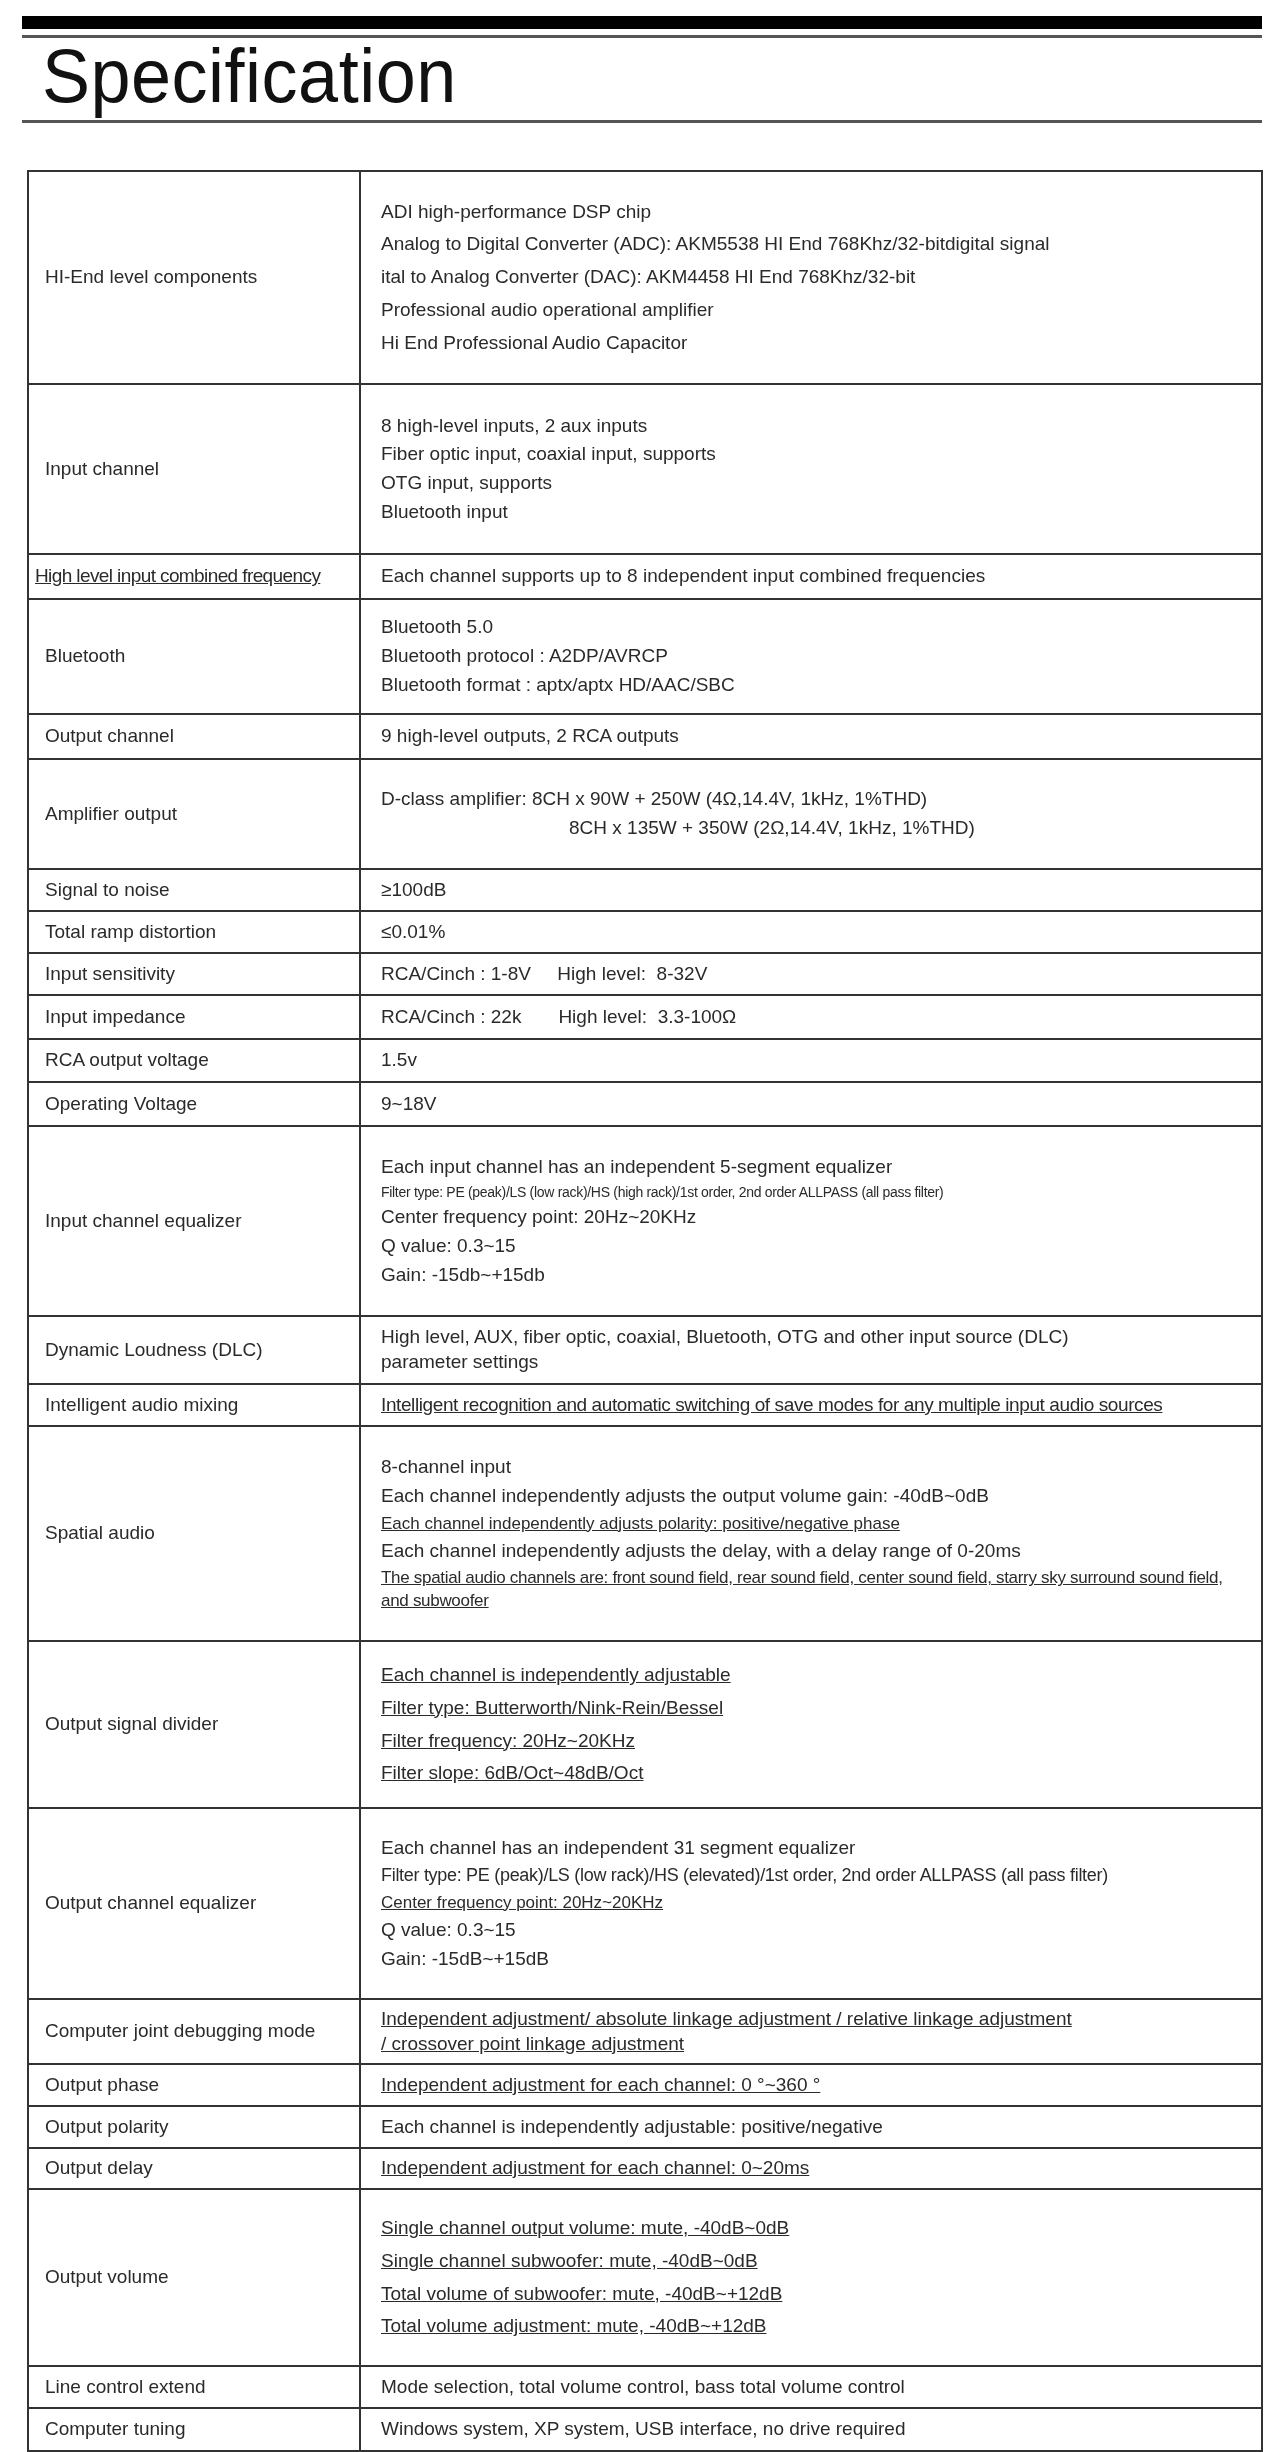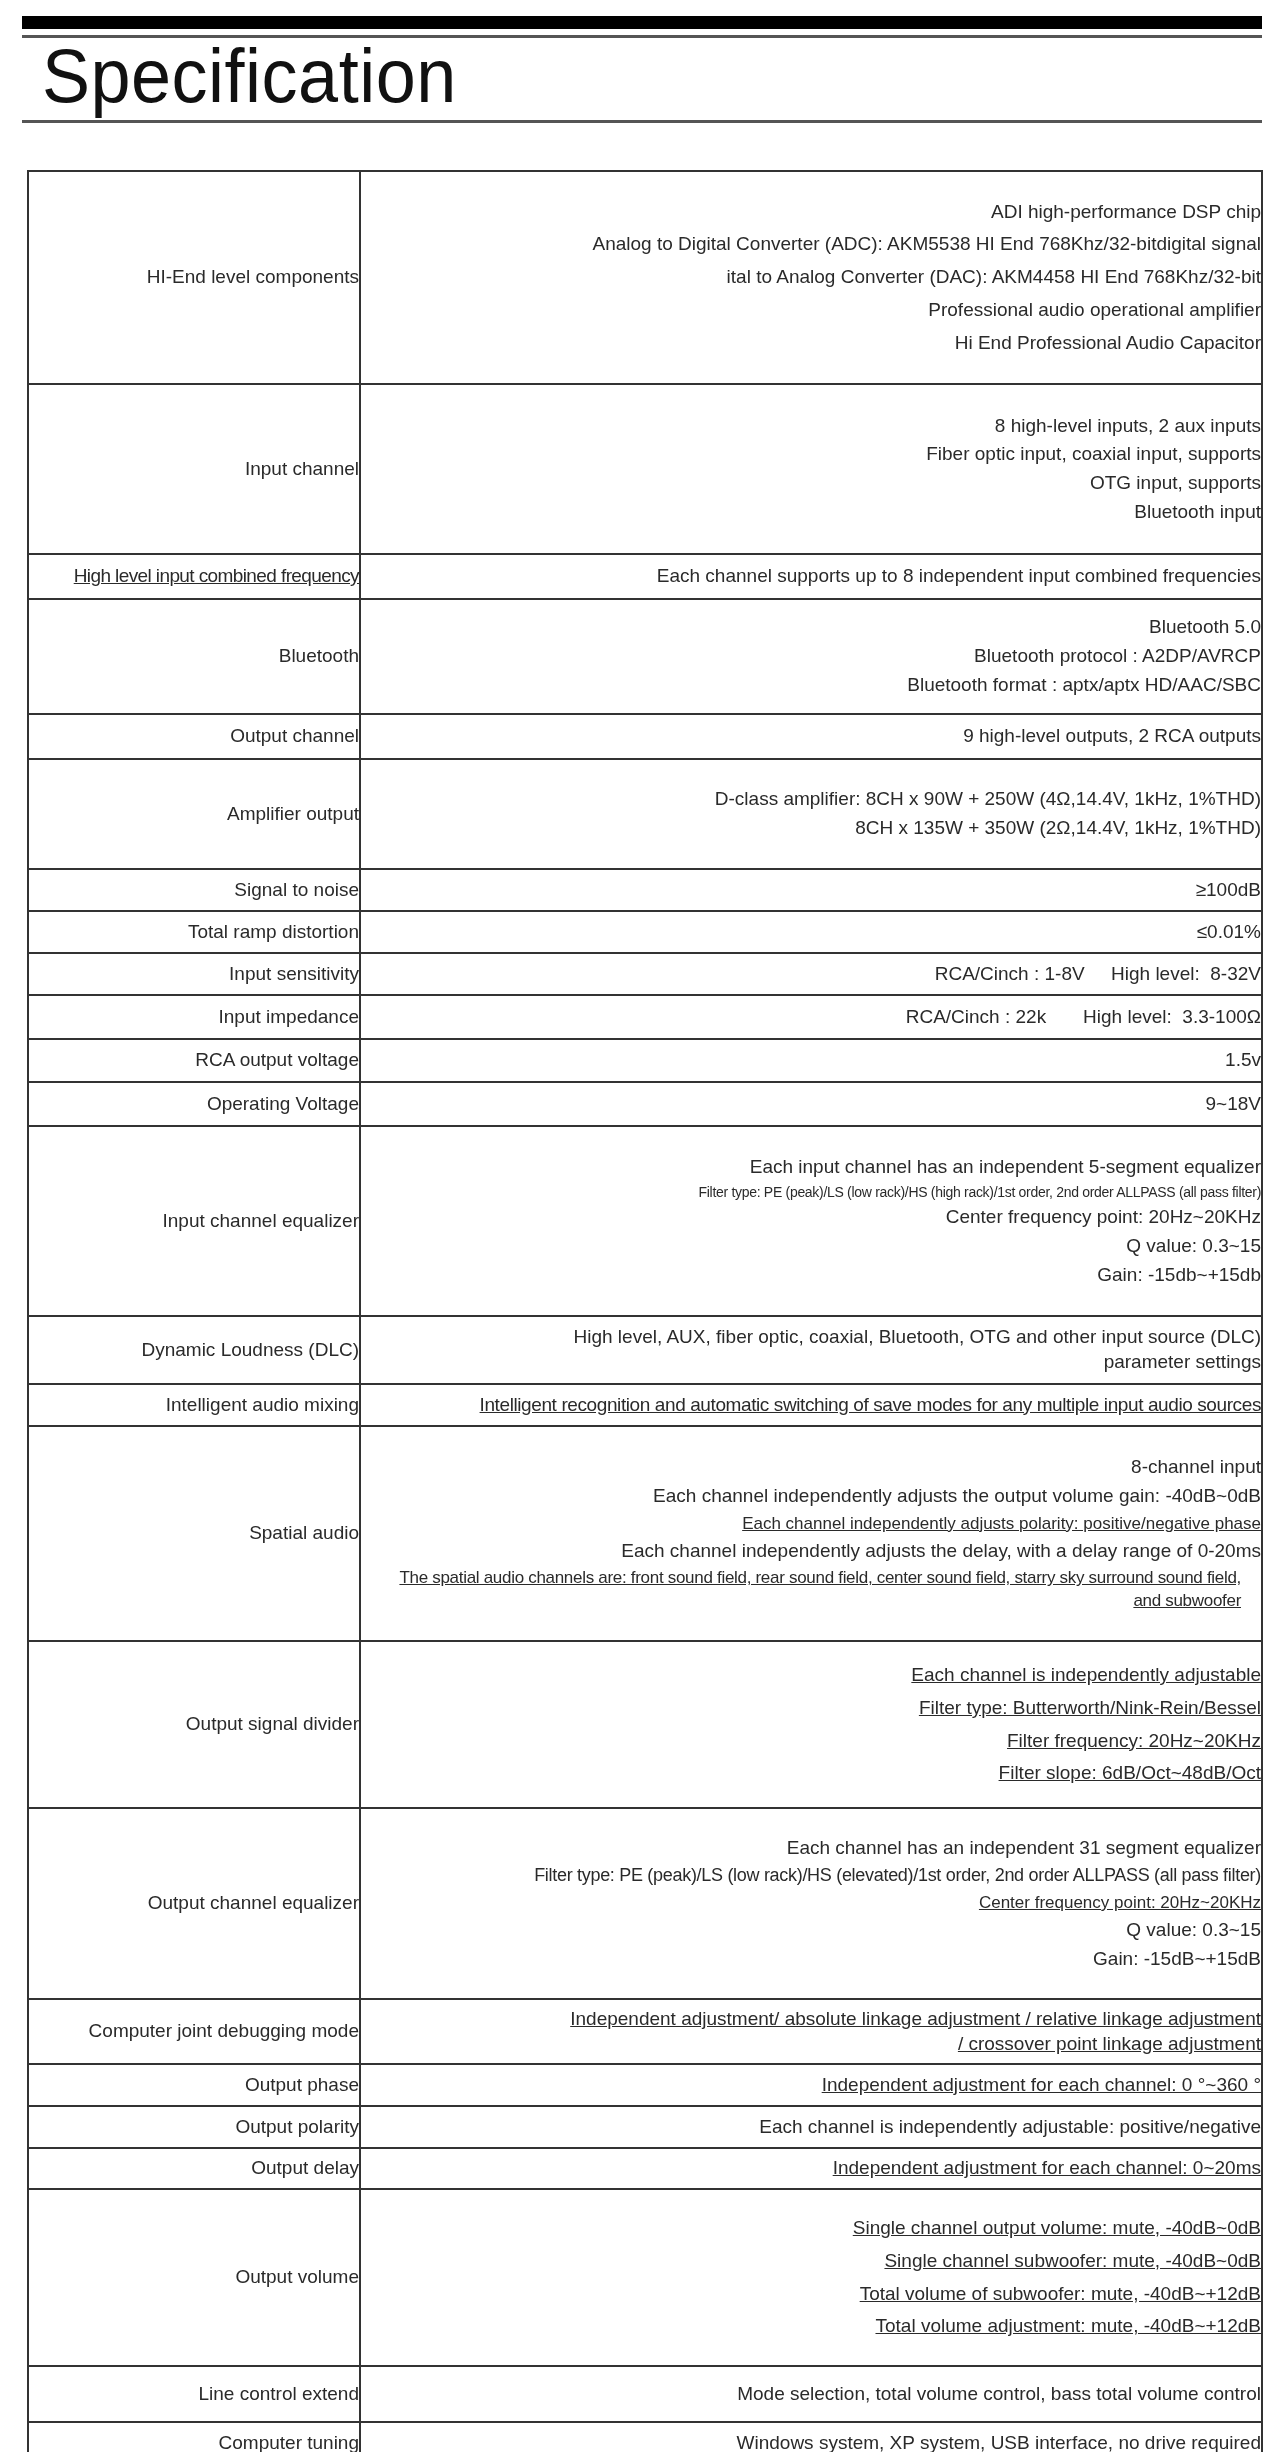--- a/index.html
+++ b/index.html
@@ -6,21 +6,21 @@
   body { width: 1280px; height: 2452px; position: relative; overflow: hidden;
          font-family: "Liberation Sans", sans-serif; color: #222; }
   .bar-thick { position: absolute; left: 22px; top: 16px; width: 1240px; height: 13px; background: #000; }
   .bar-thin  { position: absolute; left: 22px; top: 35px; width: 1240px; height: 3px; background: #555; }
   .title { position: absolute; left: 42px; top: 40px; font-size: 72px; font-weight: 400;
            color: #111; letter-spacing: 0.5px; line-height: 1; transform: scaleY(1.05); }
   .title-rule { position: absolute; left: 22px; top: 120px; width: 1240px; height: 3px; background: #555; }
   table.spec { position: absolute; left: 27px; top: 170px; width: 1236px; border-collapse: collapse;
                table-layout: fixed; }
   table.spec td { border: 2px solid #333; padding: 0 0 0 16px; vertical-align: middle;
-                  font-size: 19px; line-height: 1.3; color: #2a2a2a; text-align: right; }
+                  font-size: 19px; line-height: 1.3; color: #2a2a2a; }
   table.spec td.label { width: 314px; font-size: 19px; }
   table.spec td.value { padding-left: 20px; }
   .line { display: block; }
   .gap-big .line { margin: 8px 0; }
   .gap-med .line { margin: 4px 0; }
   .small { font-size: 17px; text-decoration: underline; }
   .indent { padding-left: 188px; }
 </style>
 </head>
 <body>
@@ -210,21 +210,21 @@
     <tr style="height:177px">
       <td class="label">Output volume</td>
       <td class="value gap-big small">
         <span class="line">Single channel output volume: mute, -40dB~0dB</span>
         <span class="line">Single channel subwoofer: mute, -40dB~0dB</span>
         <span class="line">Total volume of subwoofer: mute, -40dB~+12dB</span>
         <span class="line">Total volume adjustment: mute, -40dB~+12dB</span>
       </td>
     </tr>
 
-    <tr style="height:56px">
+    <tr style="height:42px">
       <td class="label">Line control extend</td>
       <td class="value">
           <span class="line">Mode selection, total volume control, bass total volume control</span>
         </td>
     </tr>
     <tr style="height:43px">
       <td class="label">Computer tuning</td>
       <td class="value">
           <span class="line">Windows system, XP system, USB interface, no drive required</span>
         </td>

